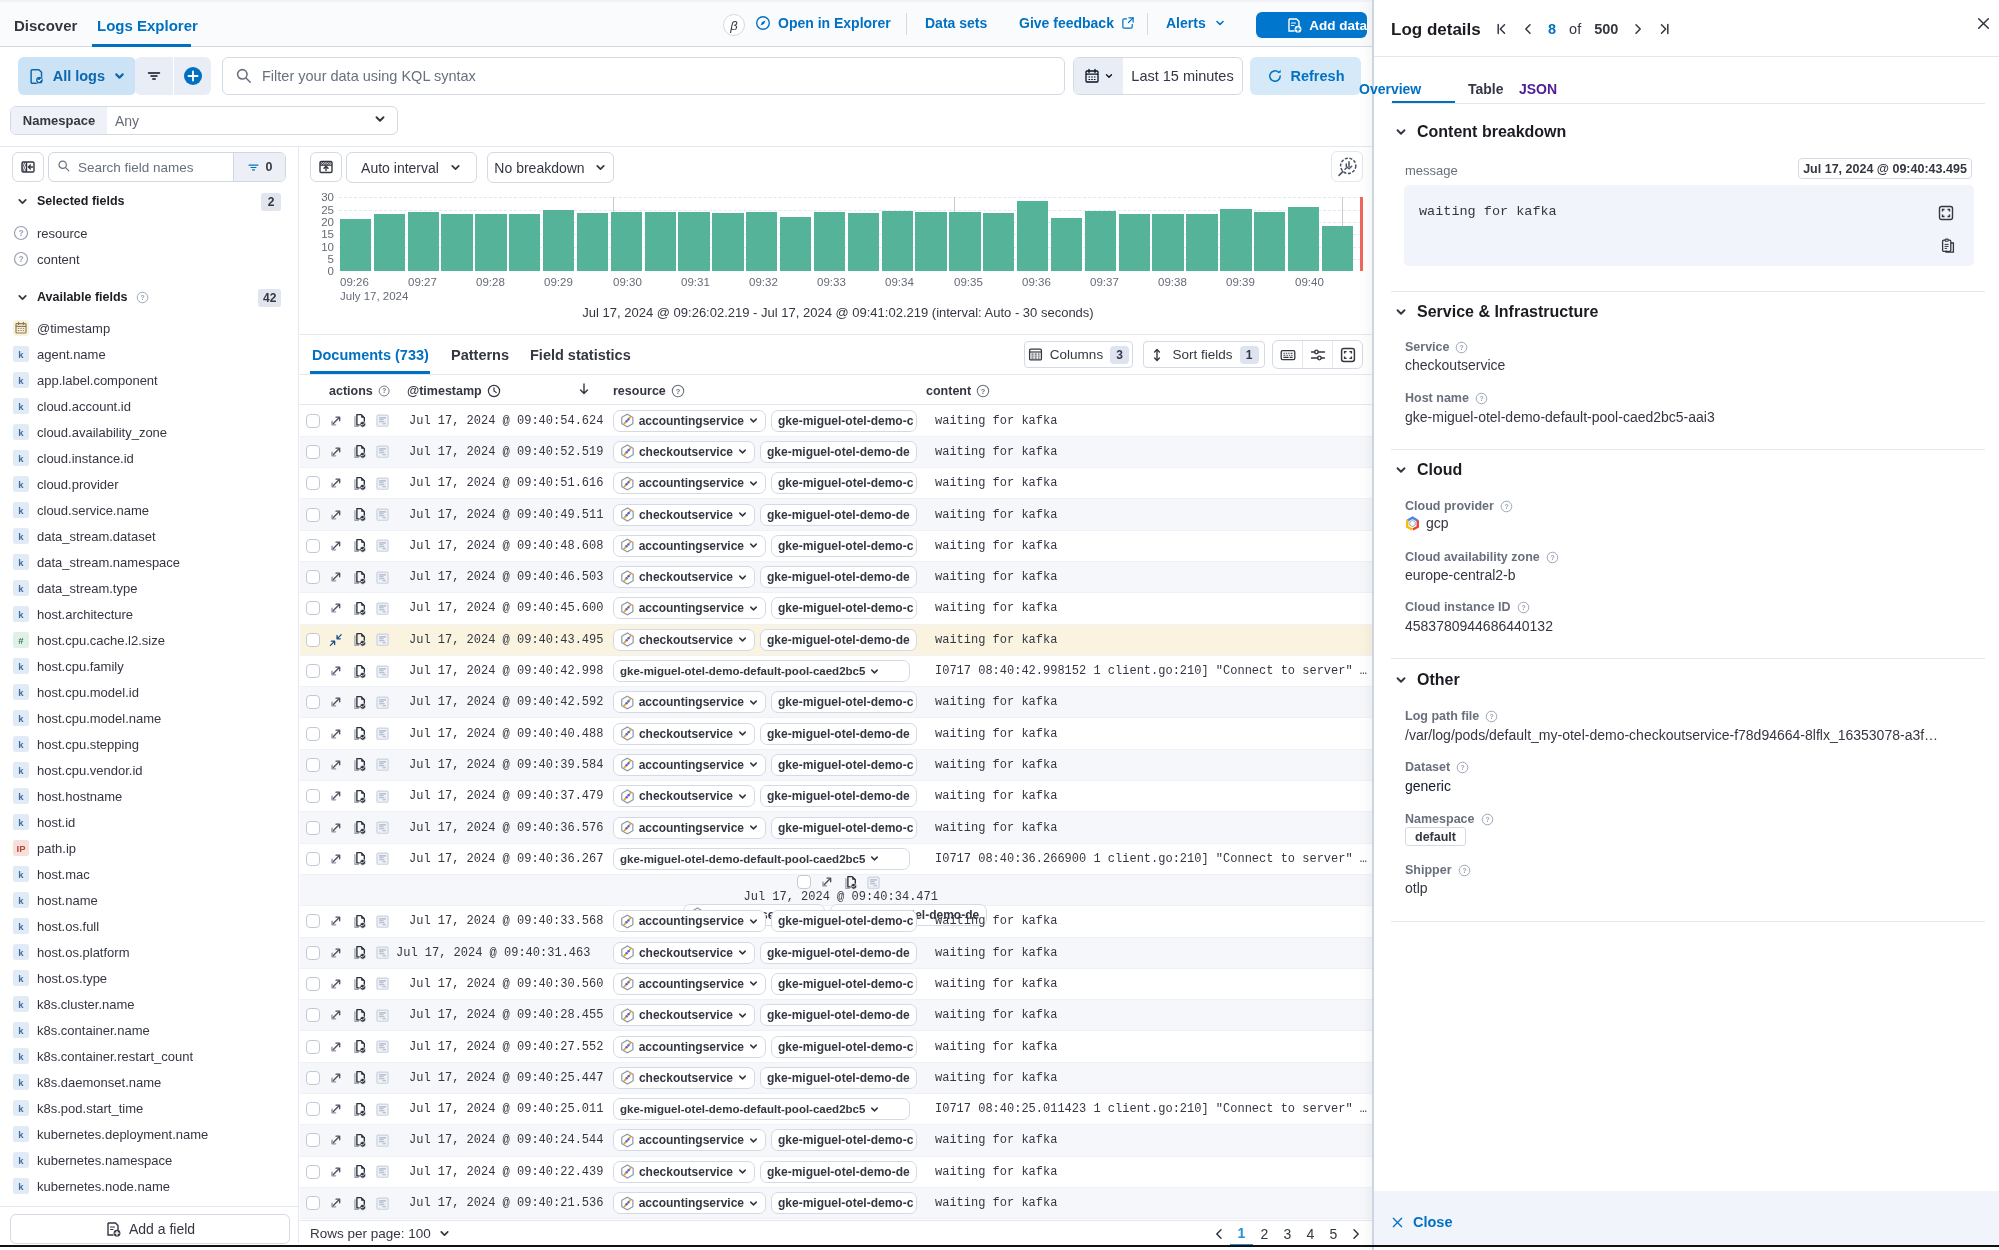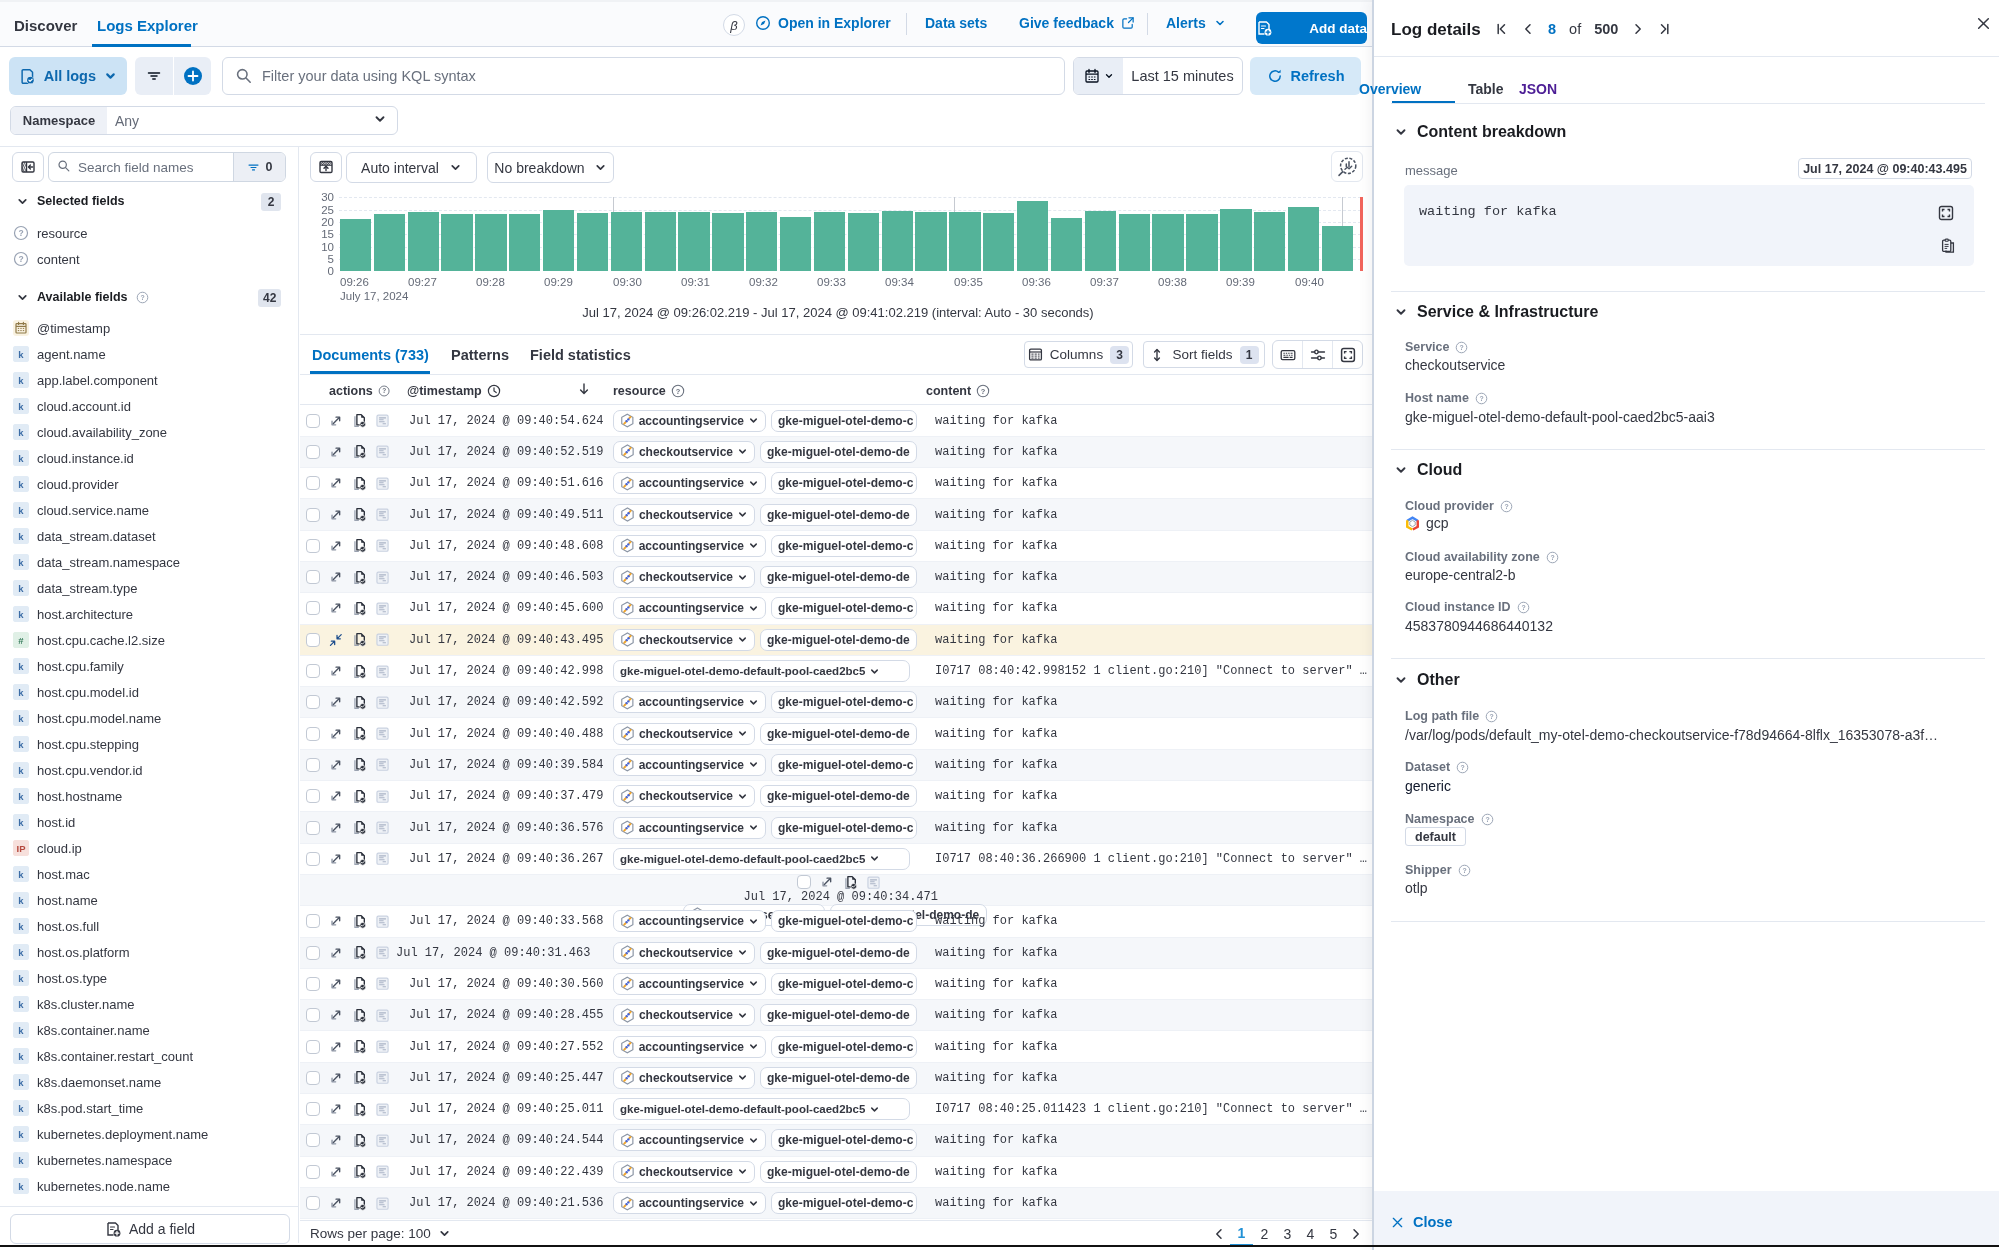--- a/index.html
+++ b/index.html
@@ -35,31 +35,31 @@
       <path d="M13 2 8 7" stroke="#0071c2" stroke-width="1.3" stroke-linecap="round"></path>
     </svg>
   </div>
 <div class="abs" style="left:1147px;top:13px;width:1px;height:22px;background:#d3dae6;"></div>
 <div class="abs flexc" style="left:1166px;top:15px;gap:8px;">
     <span style="font-size:14px;font-weight:bold;color:#0071c2;">Alerts</span>
     <svg width="12" height="12" viewBox="0 0 12 12" style="">
       <path d="M3 4.5 L6 7.5 L9 4.5" fill="none" stroke="#0071c2" stroke-width="1.6" stroke-linecap="round" stroke-linejoin="round"></path>
     </svg>
   </div>
-<div class="abs flexc" style="left:1256px;top:12px;width:111px;height:32px;background:#0077cc;border-radius:6px;justify-content:space-between;gap:7px;">
+<div class="abs flexc" style="left:1256px;top:12px;width:111px;height:26px;background:#0077cc;border-radius:6px;justify-content:flex-end;gap:7px;">
     <svg width="16" height="16" viewBox="0 0 16 16" style="">
       <path d="M3 2h7.5L13 4.5V9" fill="none" stroke="#fff" stroke-width="1.4" stroke-linejoin="round"></path>
       <path d="M3 2v12h5.5" fill="none" stroke="#fff" stroke-width="1.4"></path>
       <path d="M5.5 6h4M5.5 8.5h2.5" stroke="#fff" stroke-width="1.2" stroke-linecap="round"></path>
       <circle cx="12" cy="12.2" r="3.4" fill="#fff"></circle>
       <path d="M12 10.4v3.6M10.2 12.2h3.6" stroke="#0071c2" stroke-width="1.3" stroke-linecap="round"></path>
     </svg>
     <span style="color:#fff;font-size:13.5px;font-weight:bold;">Add data</span>
   </div>
-<div class="abs flexc" style="left:9px;top:57px;width:118px;height:38px;background:#cce3f5;border-radius:6px;padding:0 10px;gap:8px;">
+<div class="abs flexc" style="left:18px;top:57px;width:118px;height:38px;background:#cce3f5;border-radius:6px;padding:0 10px;gap:8px;">
     <svg width="18" height="18" viewBox="0 0 16 16" style="">
       <path d="M4 2h6.5L13 4.5V14a1 1 0 0 1-1 1H4a1 1 0 0 1-1-1V3a1 1 0 0 1 1-1z" fill="none" stroke="#0d68ae" stroke-width="1.4" stroke-linejoin="round"></path>
       <circle cx="11" cy="12" r="3.6" fill="#fff"></circle>
       <circle cx="11" cy="12" r="3.2" fill="#0d68ae"></circle>
       <path d="M9.5 12 l1.1 1.1 2-2" stroke="#fff" stroke-width="1.1" fill="none" stroke-linecap="round" stroke-linejoin="round"></path>
     </svg>
     <span style="font-size:14.5px;font-weight:bold;color:#0d68ae;">All logs</span>
     <svg width="14" height="14" viewBox="0 0 12 12" style="">
       <path d="M3 4.5 L6 7.5 L9 4.5" fill="none" stroke="#0d68ae" stroke-width="2" stroke-linecap="round" stroke-linejoin="round"></path>
     </svg>
@@ -361,21 +361,21 @@
       </span>
       <span>host.id</span>
     </div>
     <div class="fieldrow">
       <span class="tok" style="background:#f7e0dc;">
         <svg width="16" height="16" viewBox="0 0 16 16">
           <rect x="0" y="0" width="16" height="16" rx="3" fill="#f7e0dc"></rect>
           <text x="8" y="11.6" font-size="9.5" font-weight="bold" text-anchor="middle" fill="#b5473c" font-family="Liberation Sans">IP</text>
         </svg>
       </span>
-      <span>cloud.ip</span>
+      <span>path.ip</span>
     </div>
     <div class="fieldrow">
       <span class="tok" style="background:#e1ebf5;">
         <svg width="16" height="16" viewBox="0 0 16 16">
           <rect x="0" y="0" width="16" height="16" rx="3" fill="#e1ebf5"></rect>
           <text x="8" y="11.6" font-size="9.5" font-weight="bold" text-anchor="middle" fill="#3c6da6" font-family="Liberation Sans">k</text>
         </svg>
       </span>
       <span>host.mac</span>
     </div>

